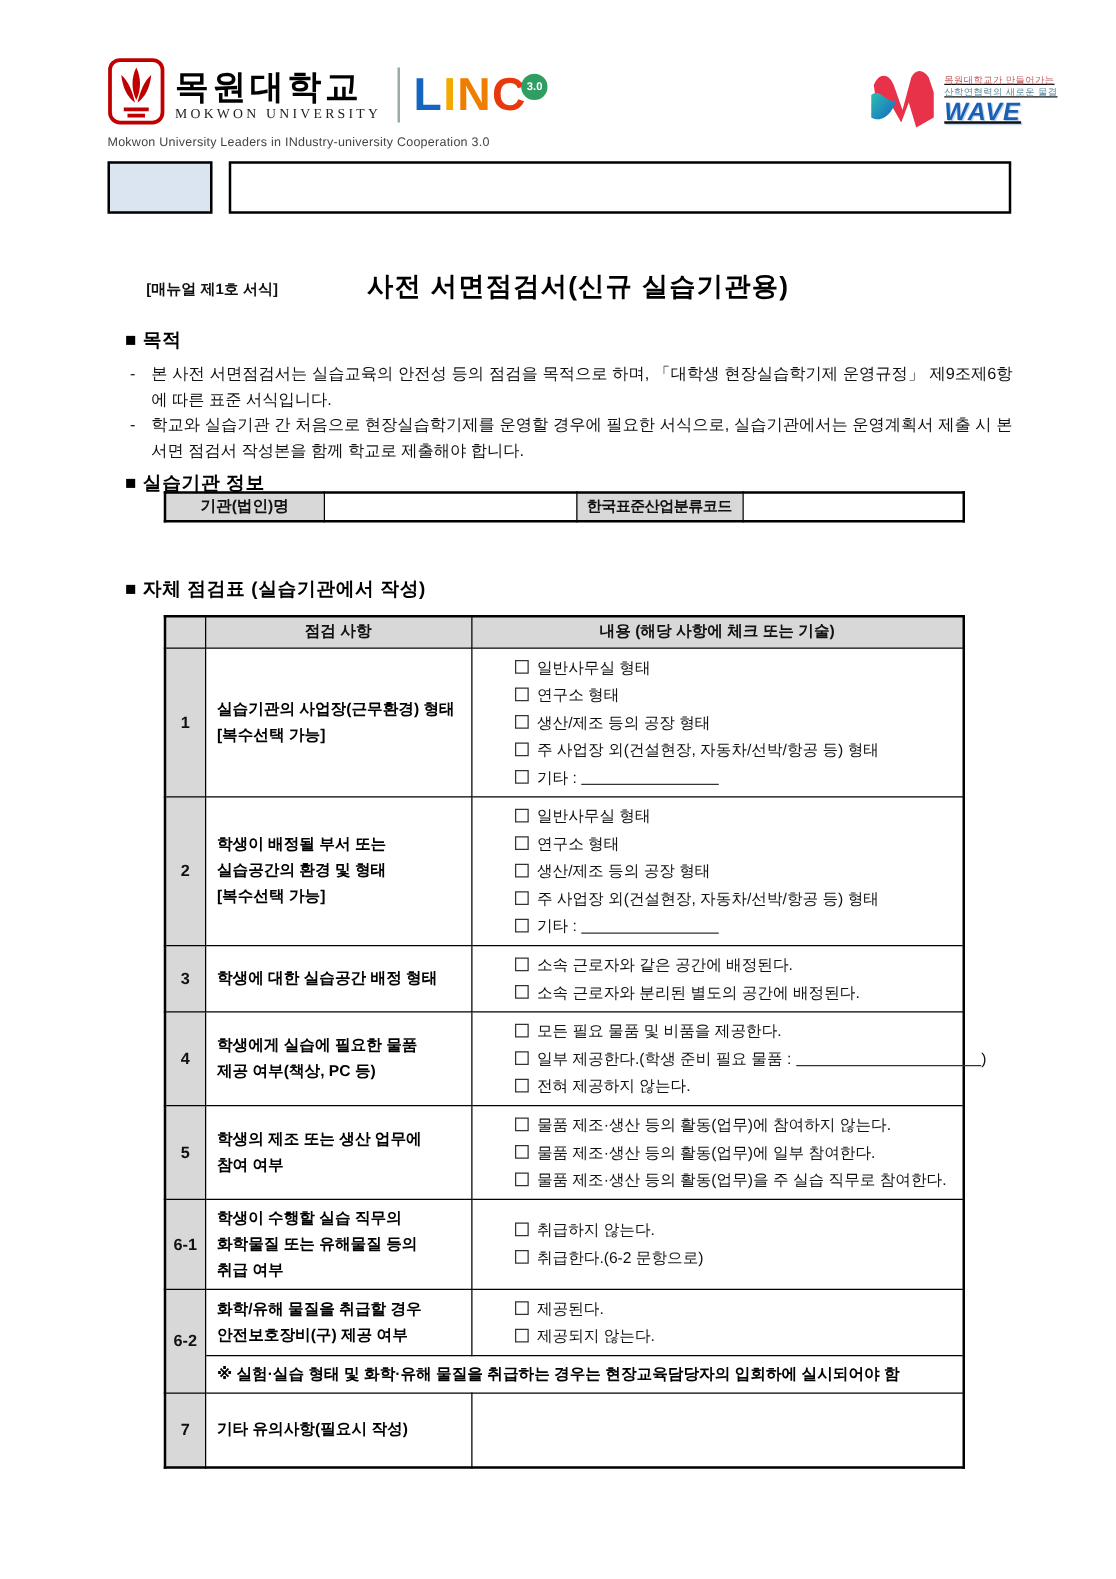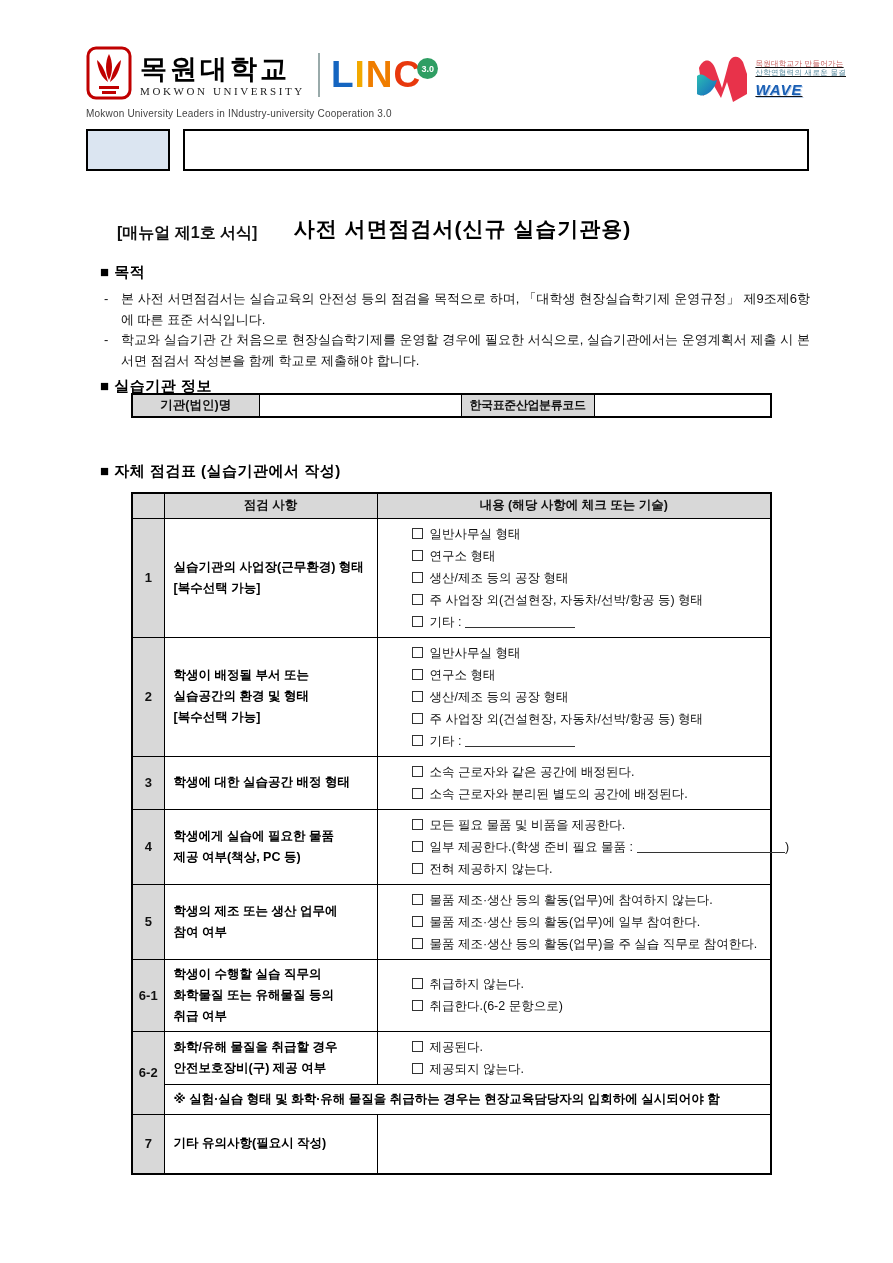--- a/index.html
+++ b/index.html
@@ -21,30 +21,30 @@
   .linc-l { color:#1565c0; } .linc-i { color:#f2a900; } .linc-n { color:#ef7d00; } .linc-c { color:#e8380d; }
   .linc-badge { position:relative; top:-14px; left:-4px; width:21px; height:21px; border-radius:50%; background:#2f9e63;
     color:#fff; font-size:9px; font-weight:700; display:flex; align-items:center; justify-content:center; }
   .brand-tagline { margin-top:4px; font-size:10px; color:#444; letter-spacing:0.2px; }
 
   .wave-logo { display:flex; align-items:center; margin-top:4px; }
   .wave-text { margin-left:4px;text-decoration:underline; }
   .wave-slogan { font-size:7.5px; line-height:9.5px; letter-spacing:0.3px; }
   .wave-slogan-1 { color:#c55a5a; }
   .wave-slogan-2 { color:#55889c; }
-  .wave-wordmark { font-size:15px; font-weight:700; font-style:italic; color:#1a5fb4; letter-spacing:1px; line-height:24px;
+  .wave-wordmark { font-size:20px; font-weight:700; font-style:italic; color:#1a5fb4; letter-spacing:1px; line-height:24px;
     text-shadow:1px 1px 0 #bcd2ee; }
 
   
   .boxes-row { position:absolute; left:86px; top:129px; display:flex; }
   .box-small { width:84px; height:42px; background:#dbe5f1; border:2px solid #000; }
   .box-large { width:626px; height:42px; background:#fff; border:2px solid #000; margin-left:13px; }
 
   
-  .form-label { position:absolute; left:117px; top:223px; font-size:16px; font-weight:700; color:#111; }
+  .form-label { position:absolute; left:117px; top:223px; font-size:12px; font-weight:700; color:#111; }
   .doc-title { position:absolute; left:16px; top:215px; width:100%; text-align:center; font-size:21px; font-weight:700; letter-spacing:1px; color:#000; }
 
   
   .sec-heading { position:absolute; font-size:15px; font-weight:700; color:#000; letter-spacing:0.5px; }
   #purpose-heading { left:100px; top:263px; }
   #org-heading { left:100px; top:377px; }
   #check-heading { left:100px; top:462px; }
 
   
   .purpose-list { position:absolute; left:104px; top:289px; width:706px; }

